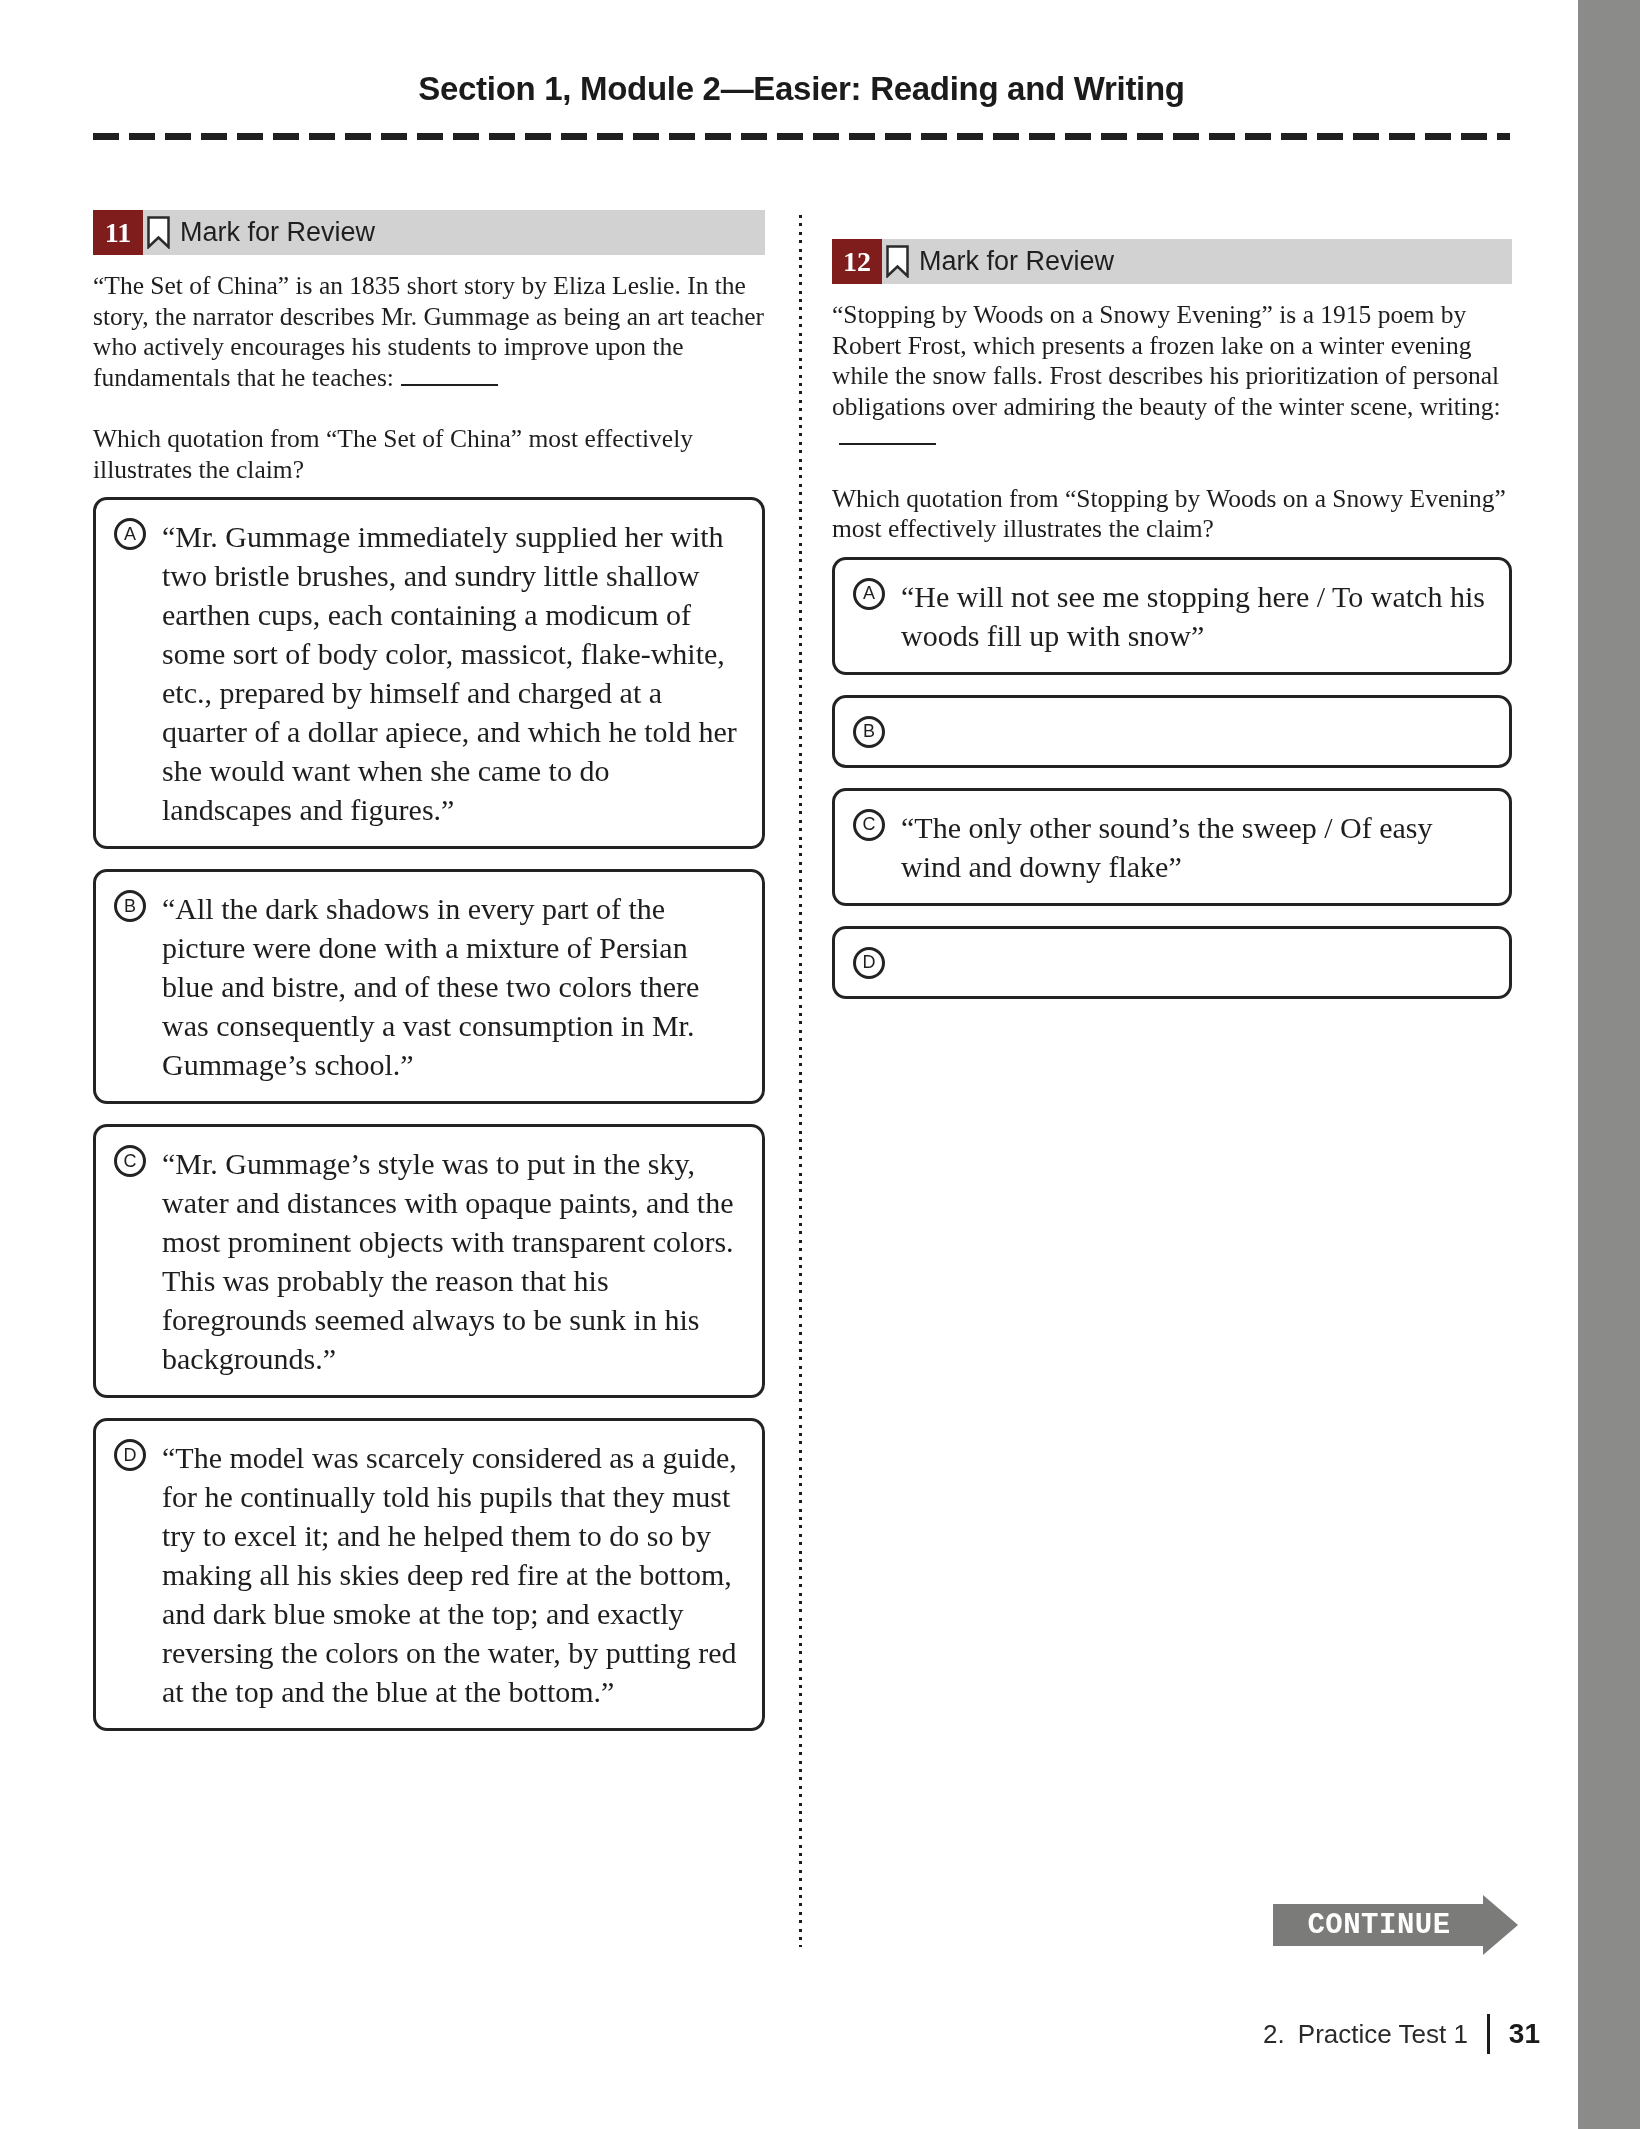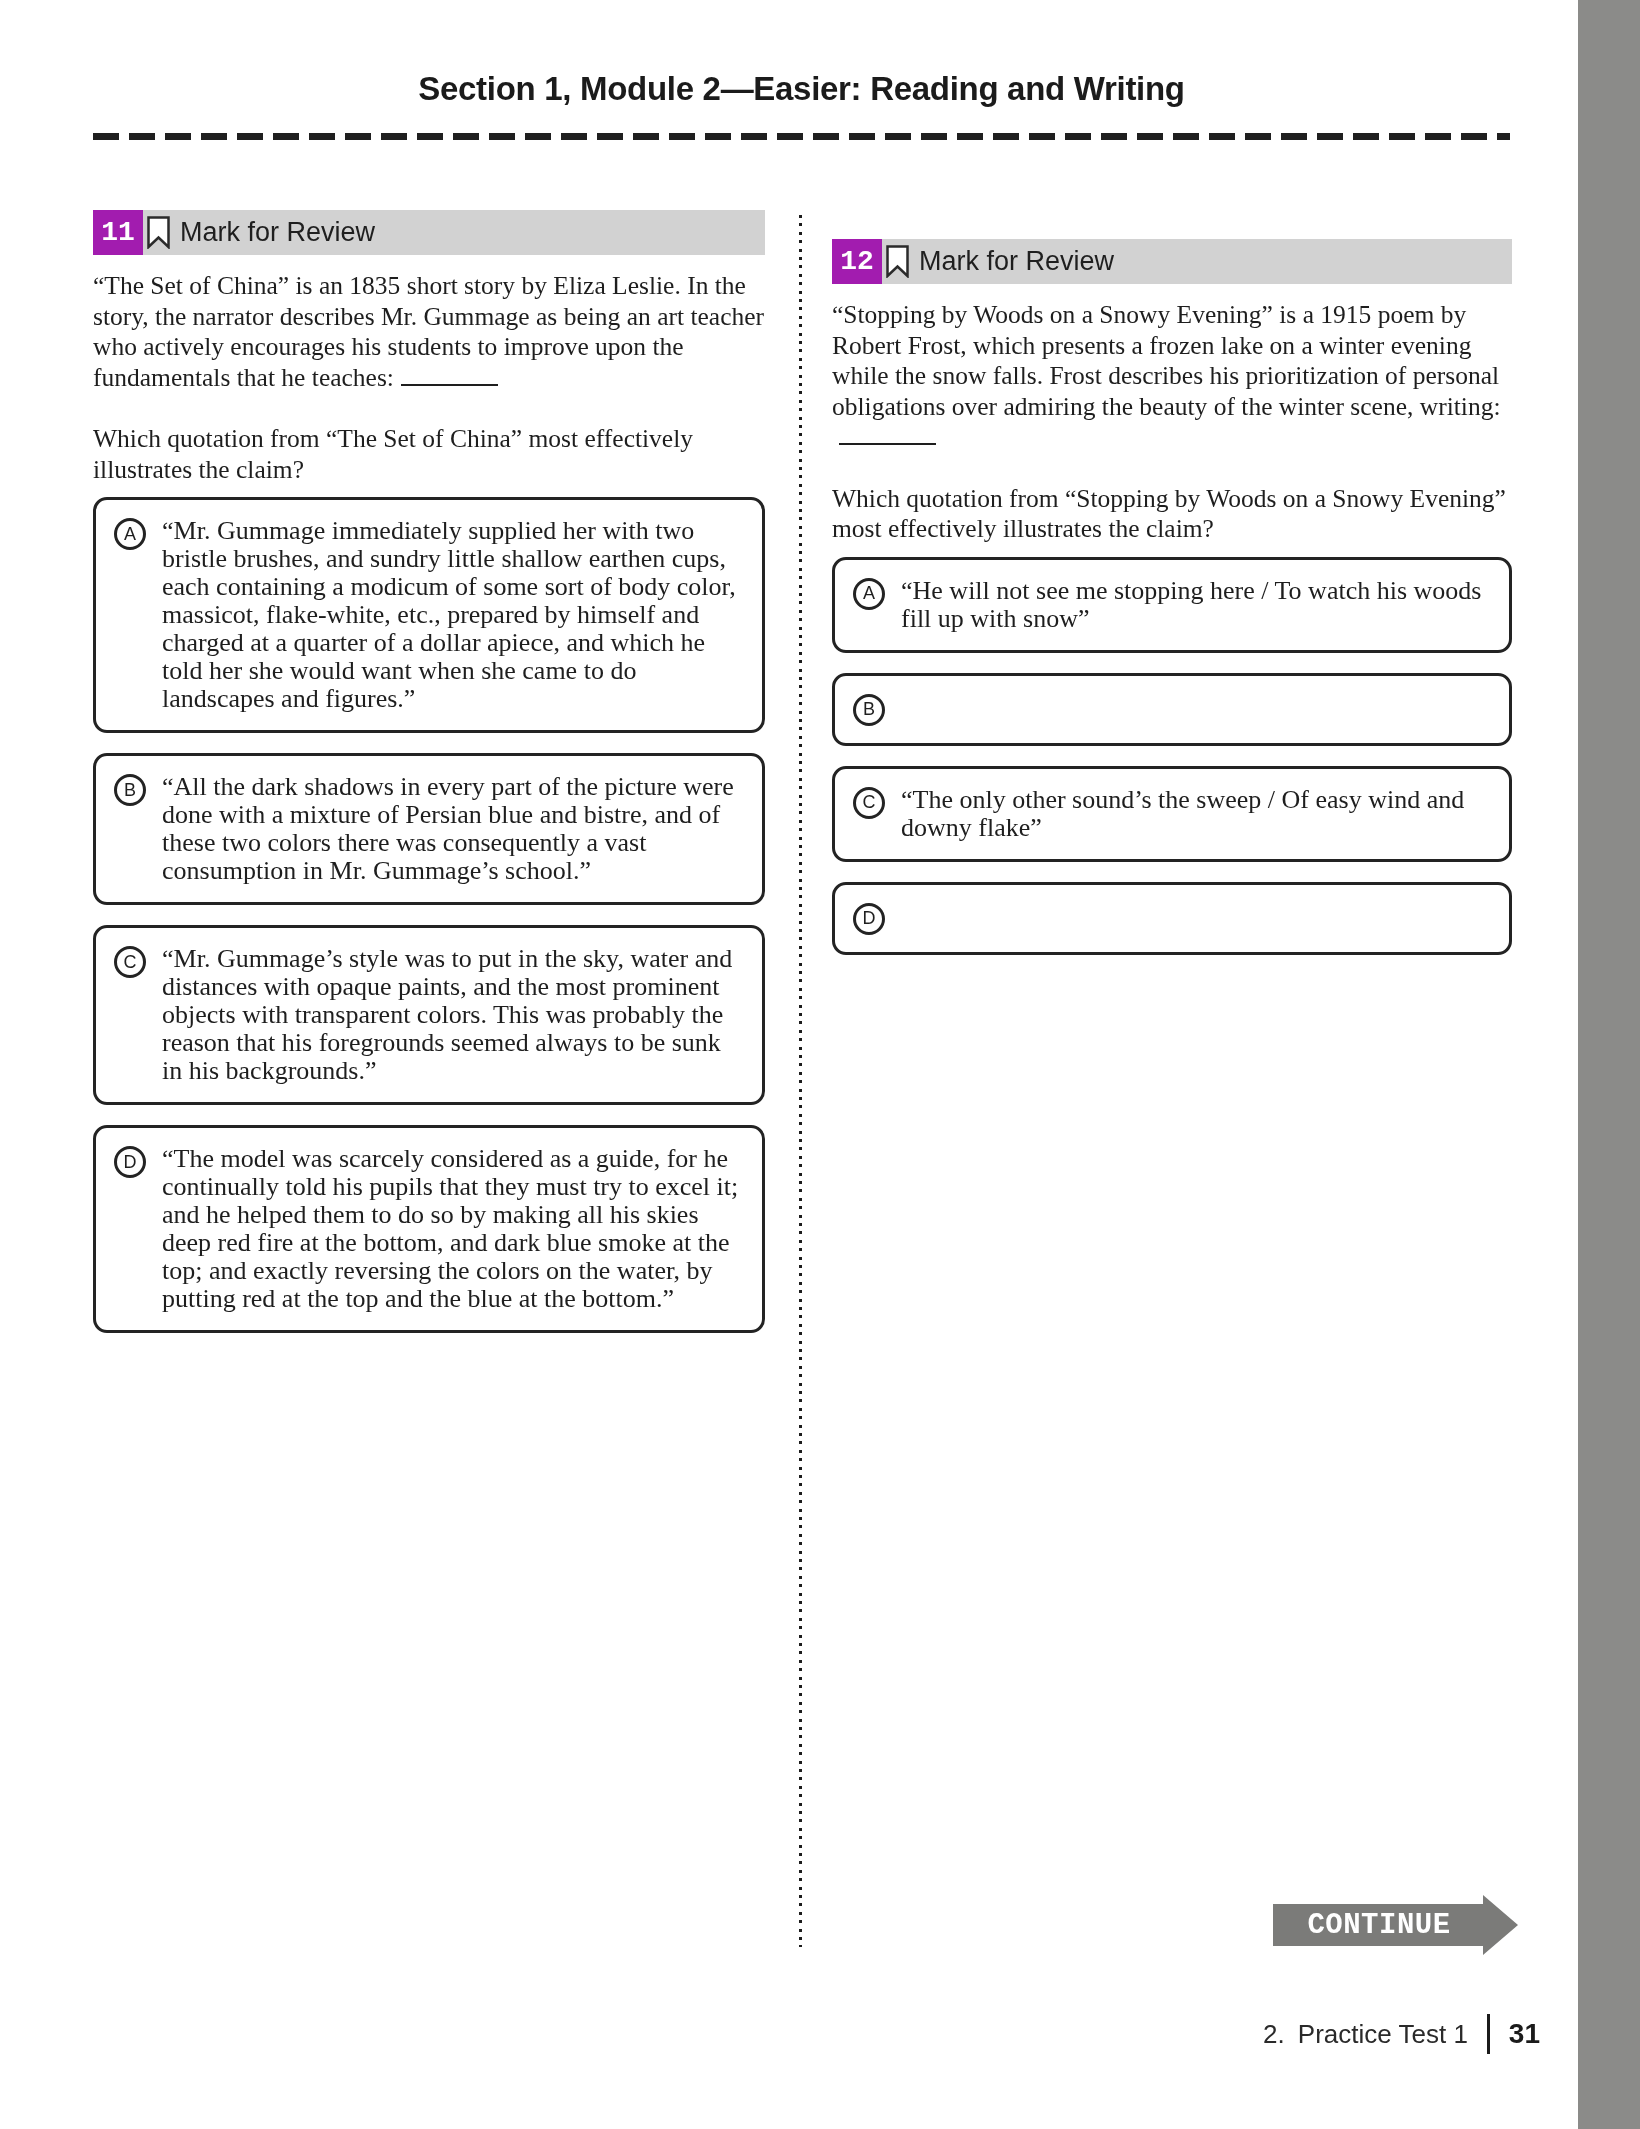--- a/index.html
+++ b/index.html
@@ -30,22 +30,22 @@
     position:absolute;left:799px;top:215px;width:3px;height:1732px;
     background:repeating-linear-gradient(180deg,#1c1c1c 0 3px,transparent 3px 8.4px);
   }
   
   .col{position:absolute;top:210px;}
   .col-left{left:93px;width:672px;}
   .col-right{left:832px;width:680px;margin-top:29px;}
   
   .q-header{display:flex;height:45px;margin-bottom:16px;}
   .q-number{
-    width:50px;background:#a21caf;color:#ffffff;
-    font-family:Liberation Mono, monospace;
+    width:50px;background:#7f1d1d;color:#ffffff;
+    font-family:Liberation Serif, serif;
     font-weight:bold;font-size:28px;
     display:flex;align-items:center;justify-content:center;
     flex-shrink:0;
   }
   .q-mark-bar{
     flex:1;background:#d2d2d2;
     display:flex;align-items:center;
     padding-left:4px;gap:10px;
   }
   .bookmark-icon{display:block;flex-shrink:0;}
@@ -74,21 +74,21 @@
     cursor:pointer;
   }
   .option-letter{
     width:32px;height:32px;border:3px solid #232323;border-radius:50%;
     box-sizing:border-box;
     font-family:"Liberation Sans","DejaVu Sans",sans-serif;
     font-size:18px;color:#1f1f1f;
     display:flex;align-items:center;justify-content:center;
     flex-shrink:0;margin-top:1px;
   }
-  .option-text{font-size:26px;line-height:28px;color:#1e1e1e;}
+  .option-text{font-size:30px;line-height:39px;color:#1e1e1e;}
   
   .continue-btn{
     position:absolute;left:1273px;top:1895px;width:245px;height:60px;
     cursor:pointer;border:none;background:none;padding:0;
   }
   .continue-btn svg{position:absolute;left:0;top:0;}
   .continue-label{
     position:absolute;left:22px;top:9px;height:43px;width:168px;
     line-height:43px;text-align:center;
     font-family:Liberation Mono, monospace;

